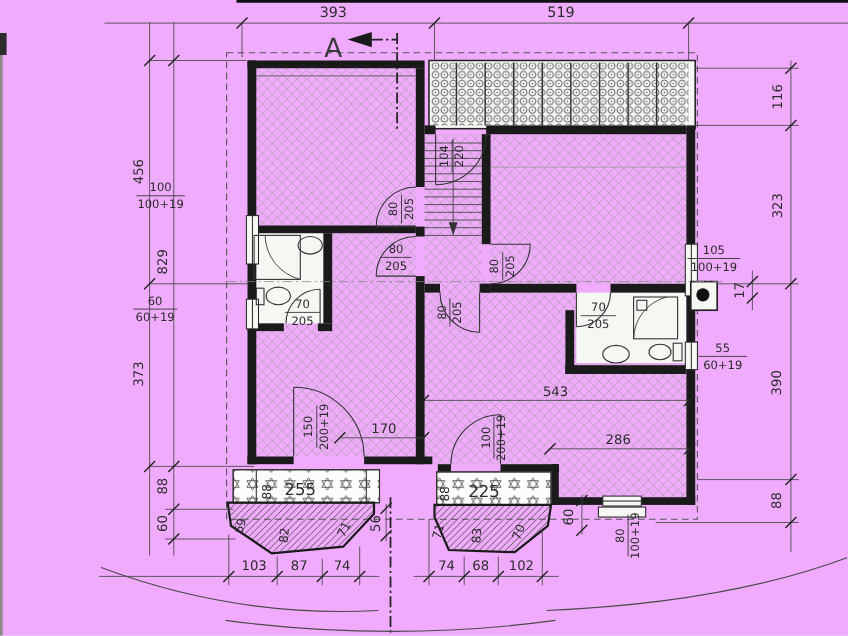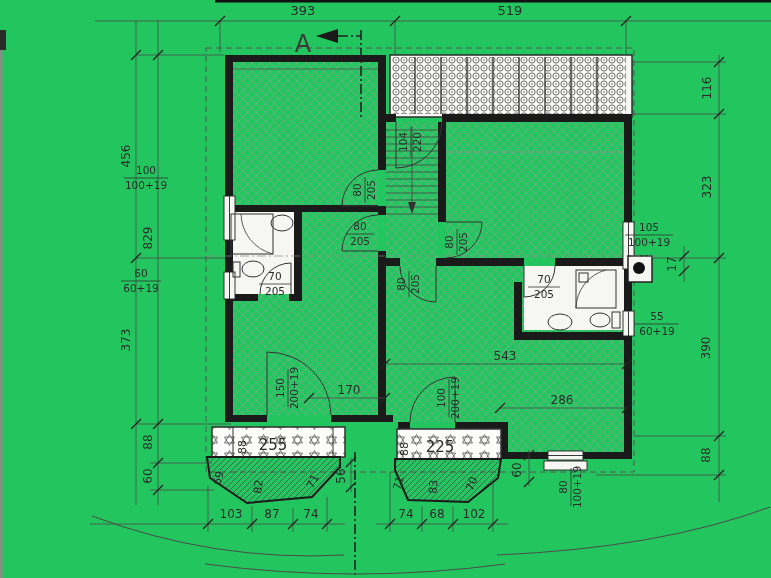--- a/index.html
+++ b/index.html
@@ -1,16 +1,16 @@
 <!DOCTYPE html>
 <html><head>
 <meta charset="utf-8">
 <style>
   html,body{margin:0;padding:0;background:#e8e8e6;}
-  #page{position:relative;width:771px;height:578px;background:#22c55e;overflow:hidden;
+  #page{position:relative;width:771px;height:578px;background:#f0abfc;overflow:hidden;
         font-family:"DejaVu Sans",sans-serif;}
   svg{position:absolute;left:0;top:0;}
   text{fill:#2b2b2b;font-family:"DejaVu Sans",sans-serif;}
   .dim{font-size:12px;}
   .dimbig{font-size:13px;}
   .frac{font-size:10.5px;}
   .winbig{font-size:15px;}
   .bayn{font-size:11px;}
   .secA{font-size:24px;fill:#3a3a3a;}
 </style>

